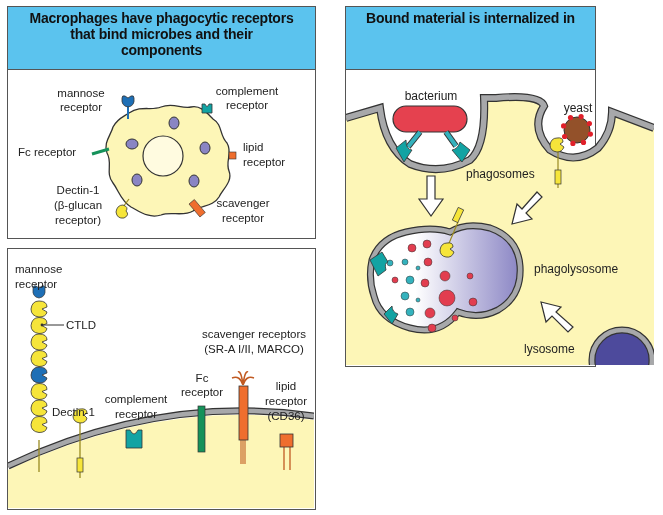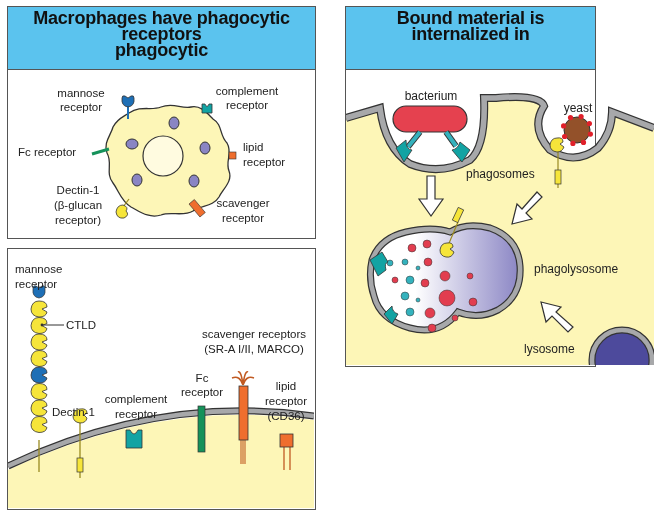--- a/index.html
+++ b/index.html
@@ -1,27 +1,28 @@
 <!DOCTYPE html>
 <html><head>
 <meta charset="utf-8">
 <style>
   html, body { margin:0; padding:0; background:#ffffff; }
   body { width:663px; height:515px; position:relative; overflow:hidden; font-family:"Liberation Sans", sans-serif; }
   .panel { position:absolute; border:1.5px solid #555; background:#fff; box-sizing:border-box; }
-  .hdr { background:#5bc3ee; border-bottom:1.5px solid #555; text-align:center; font-weight:bold; color:#111; font-size:18px; line-height:16px; padding:3px 6px 4px; box-sizing:border-box; letter-spacing:-0.2px; }
+  .hdr { background:#5bc3ee; border-bottom:1.5px solid #555; text-align:center; font-weight:bold; color:#111; font-size:14px; line-height:16px; padding:3px 6px 4px; box-sizing:border-box; letter-spacing:-0.2px; }
   svg text { font-family:"Liberation Sans", sans-serif; fill:#222; }
 </style>
 </head>
 <body>
 
 <div class="panel" style="left:7px; top:6px; width:309px; height:233px;">
   <div class="hdr" style="height:63px;">
     <div>Macrophages have phagocytic receptors</div>
-    <div>phagocytic</div>
+    <div>that bind microbes and their</div>
+    <div>components</div>
   </div>
   <svg width="306" height="168" viewBox="7 69 306 168" style="display:block;">
 
     <path d="M128,112 C140,104 150,110 160,106 C172,101 180,108 190,106 C200,104 206,112 212,118 C222,124 218,134 226,142 C232,152 224,160 228,170 C232,180 222,188 218,196 C212,206 200,204 192,210 C182,216 170,210 160,214 C148,218 138,210 130,206 C120,200 118,190 112,182 C104,172 112,162 106,152 C102,142 110,134 112,126 C116,118 122,116 128,112 Z" fill="#fdf6b7" stroke="#333" stroke-width="1.3"></path>
     <circle cx="162" cy="155" r="20" fill="#fffbe0" stroke="#333" stroke-width="1.2"></circle>
     <ellipse cx="173" cy="122" rx="5" ry="6" fill="#8a85c4" stroke="#333" stroke-width="1"></ellipse>
     <ellipse cx="131" cy="143" rx="6" ry="5" fill="#8a85c4" stroke="#333" stroke-width="1"></ellipse>
     <ellipse cx="204" cy="147" rx="5" ry="6" fill="#8a85c4" stroke="#333" stroke-width="1"></ellipse>
     <ellipse cx="136" cy="179" rx="5" ry="6" fill="#8a85c4" stroke="#333" stroke-width="1"></ellipse>
     <ellipse cx="193" cy="180" rx="5" ry="6" fill="#8a85c4" stroke="#333" stroke-width="1"></ellipse>

